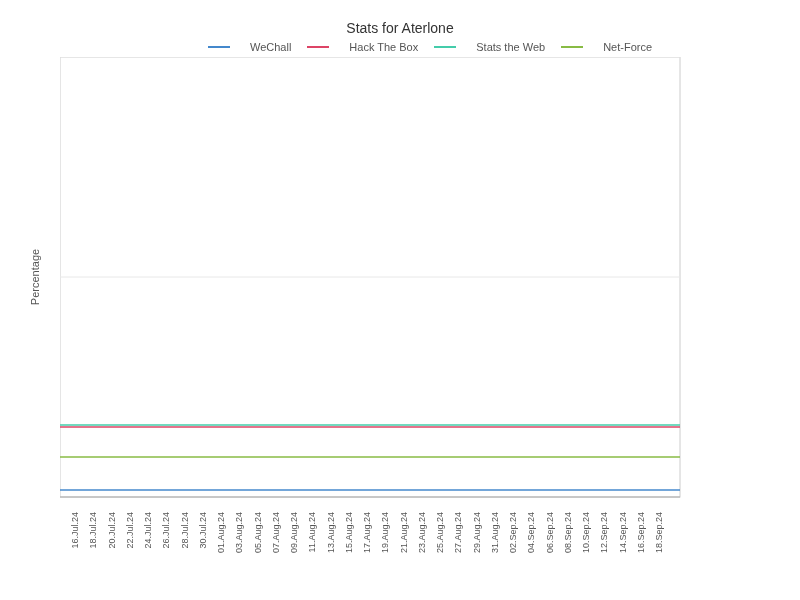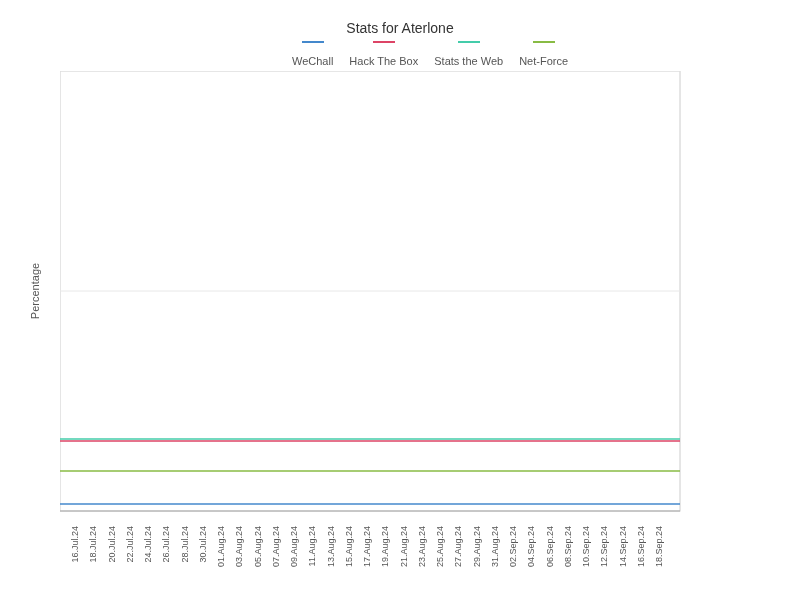--- a/index.html
+++ b/index.html
@@ -28,22 +28,21 @@
       justify-content: center;
       gap: 6px 16px;
       font-size: 11px;
       color: #555;
       margin-bottom: 4px;
       padding-left: 60px;
     }
     .legend-item {
       display: flex;
       align-items: center;
-      gap: 12px;
-      flex-direction: column;
+      gap: 20px;
     }
     .legend-line {
       width: 22px;
       height: 2px;
     }
   </style>
 </head>
 <body>
 
 <div class="chart-container">

